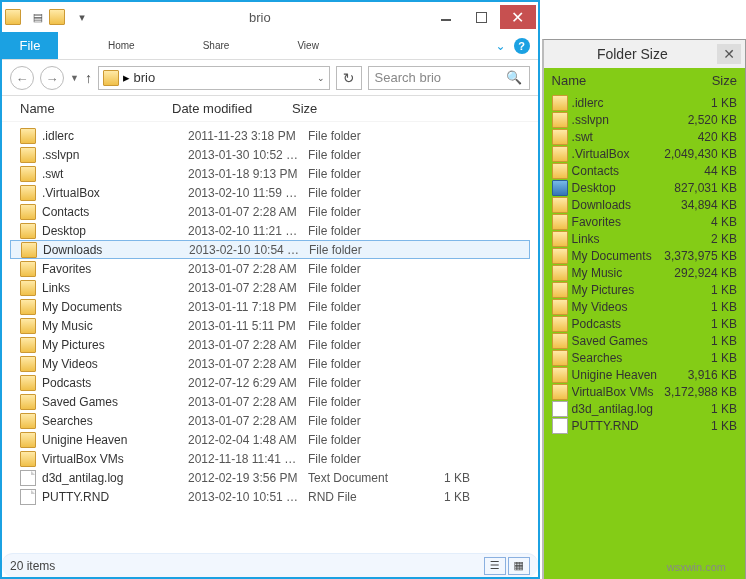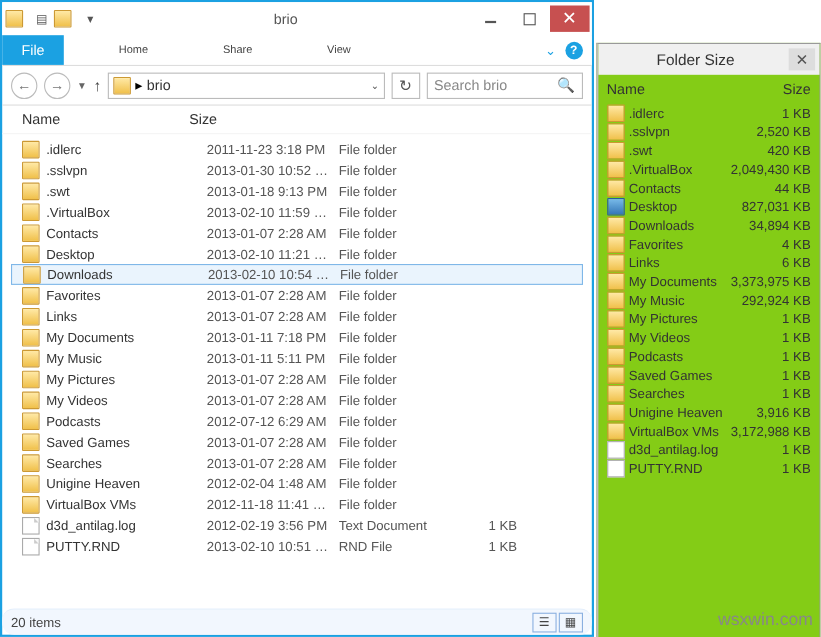--- a/index.html
+++ b/index.html
@@ -30,21 +30,21 @@
 
 .navbar { height: 36px; display: flex; align-items: center; gap: 6px; padding: 0 8px; border-bottom: 1px solid #ddd; }
 .nav-btn { width: 24px; height: 24px; border: 1px solid #bbb; border-radius: 50%; display: flex; align-items: center; justify-content: center; font-size: 13px; color: #777; }
 .nav-drop { font-size: 9px; color: #666; }
 .nav-up { font-size: 14px; color: #444; }
 .addr { flex: 1; height: 24px; border: 1px solid #bbb; display: flex; align-items: center; font-size: 13px; padding: 0 4px; gap: 4px; }
 .addr .crumb { color: #333; }
 .addr-drop { margin-left: auto; font-size: 9px; color: #555; }
 .addr-ico { width: 16px; height: 16px; background: linear-gradient(#ffe9a6,#f0c04a); border: 1px solid #cc9933; border-radius: 1px; }
 .refresh { width: 26px; height: 24px; border: 1px solid #bbb; display: flex; align-items: center; justify-content: center; font-size: 14px; color: #555; }
-.search { width: 142px; height: 24px; border: 1px solid #bbb; display: flex; align-items: center; font-size: 13px; padding: 0 6px; color: #888; }
+.search { width: 162px; height: 24px; border: 1px solid #bbb; display: flex; align-items: center; font-size: 13px; padding: 0 6px; color: #888; }
 .search .mag { margin-left: auto; color: #555; font-size: 13px; }
 
 
 .cols { height: 26px; display: flex; align-items: center; font-size: 13px; color: #333; border-bottom: 1px solid #f4f4f4; padding-left: 18px; }
 .col-name { width: 152px; }
 .col-date { width: 120px; }
 .col-type { width: 116px; }
 .col-size { flex: 1; }
 
 
@@ -74,21 +74,21 @@
 .side-list { flex: 1; overflow: auto; padding: 2px 8px; }
 .side-row { height: 17px; display: flex; align-items: center; font-size: 12px; color: #333; }
 .side-row .sico { width: 16px; height: 16px; margin-right: 4px; }
 .side-row .sname { flex: 1; overflow: hidden; white-space: nowrap; }
 .side-row .ssize { width: 80px; text-align: right; }
 .sico.folder { background: linear-gradient(#ffe9a6,#f0c04a); border: 1px solid #cc9933; border-radius: 1px; }
 .sico.file { background: #fff; border: 1px solid #aaa; }
 .sico.desktop { background: linear-gradient(#77b9e8,#3476b6); border: 1px solid #2a5e9a; border-radius: 1px; }
 
 
-.wm { position: fixed; right: 7px; bottom: 6px; font-size: 16px; color: #888; }
+.wm { position: fixed; right: 20px; bottom: 6px; font-size: 11px; color: #888; }
 </style>
 </head>
 <body>
 
 <div class="main-window">
   <div class="titlebar">
     <div class="qat">
       <span class="qat-btn">
           <span class="ico folder"></span>
         </span>
@@ -130,20 +130,21 @@
     </div>
     <div class="refresh">↻</div>
     <div class="search">
       <span>Search brio</span>
       <span class="mag">🔍</span>
     </div>
   </div>
 
   <div class="cols">
     <div class="col-name">Name</div>
+    <div class="col-date">Date modified</div>
     <div class="col-size">Size</div>
   </div>
 
   <div class="list" id="file-list">
       <div class="row">
         <span class="ico folder"></span>
     <span class="c-name">.idlerc</span>
     <span class="c-date">2011-11-23 3:18 PM</span>
     <span class="c-type">File folder</span>
     <span class="c-size"></span>
@@ -340,21 +341,21 @@
     <span class="ssize">34,894 KB</span>
       </div>
       <div class="side-row">
         <span class="sico folder"></span>
     <span class="sname">Favorites</span>
     <span class="ssize">4 KB</span>
       </div>
       <div class="side-row">
         <span class="sico folder"></span>
     <span class="sname">Links</span>
-    <span class="ssize">6 KB</span>
+    <span class="ssize">2 KB</span>
       </div>
       <div class="side-row">
         <span class="sico folder"></span>
     <span class="sname">My Documents</span>
     <span class="ssize">3,373,975 KB</span>
       </div>
       <div class="side-row">
         <span class="sico folder"></span>
     <span class="sname">My Music</span>
     <span class="ssize">292,924 KB</span>

